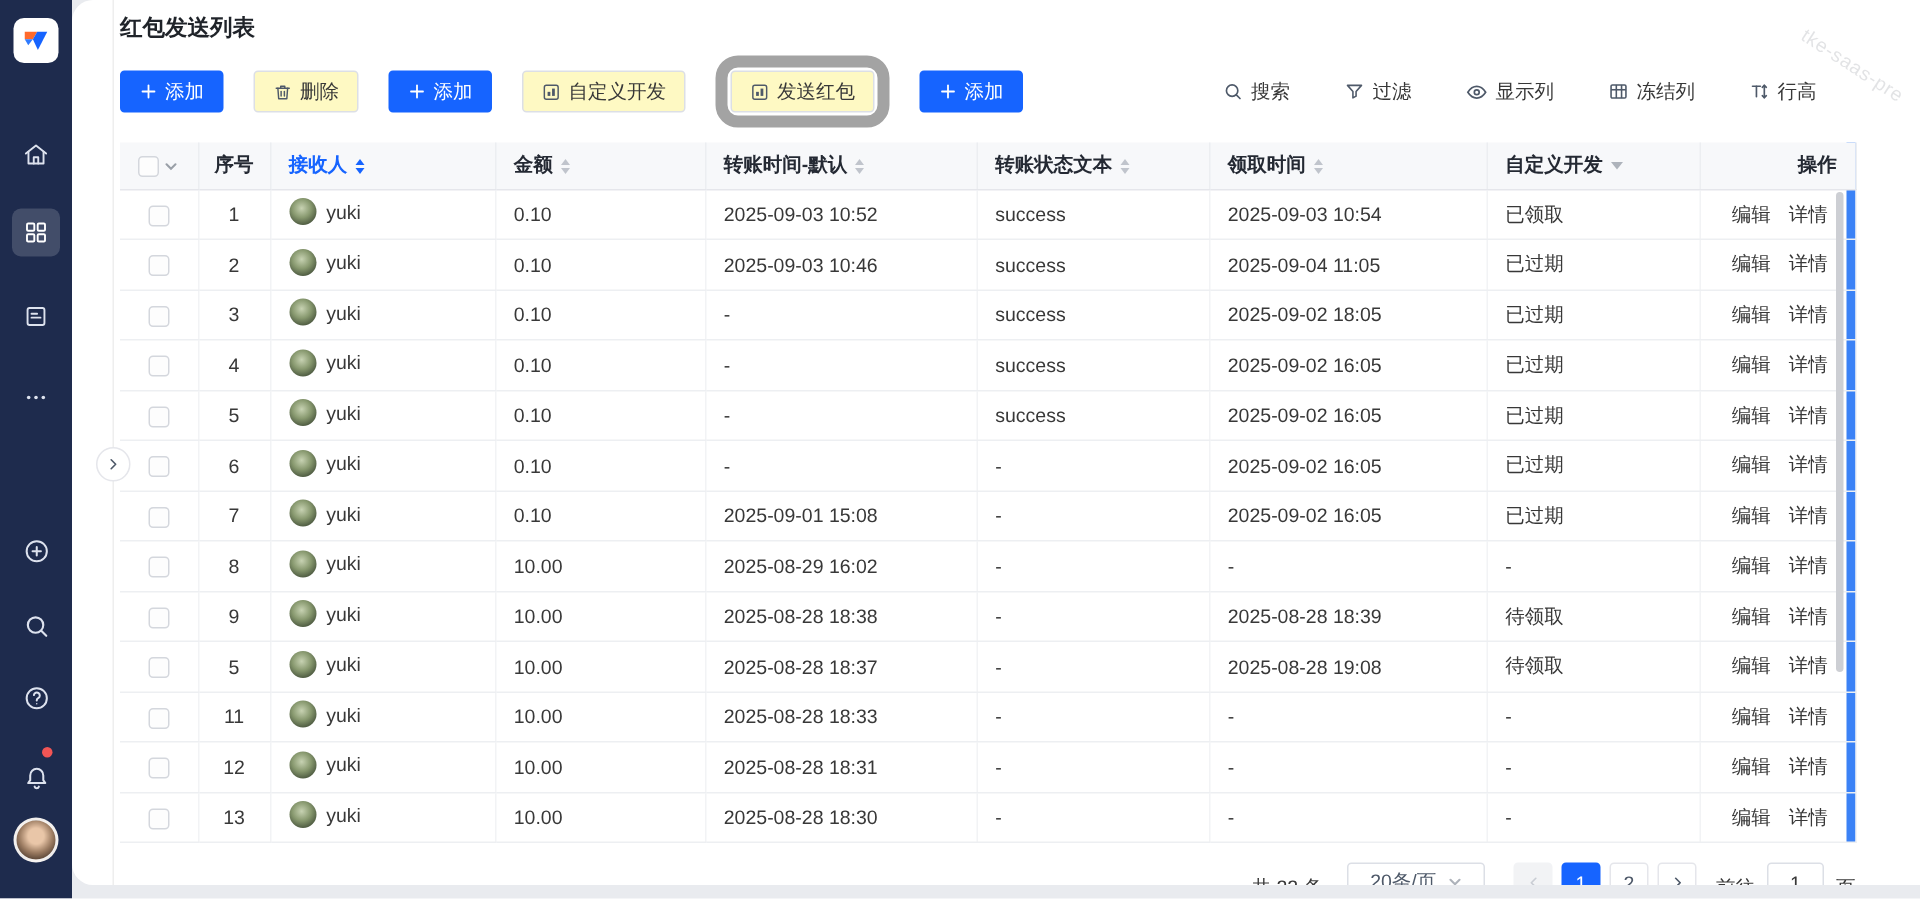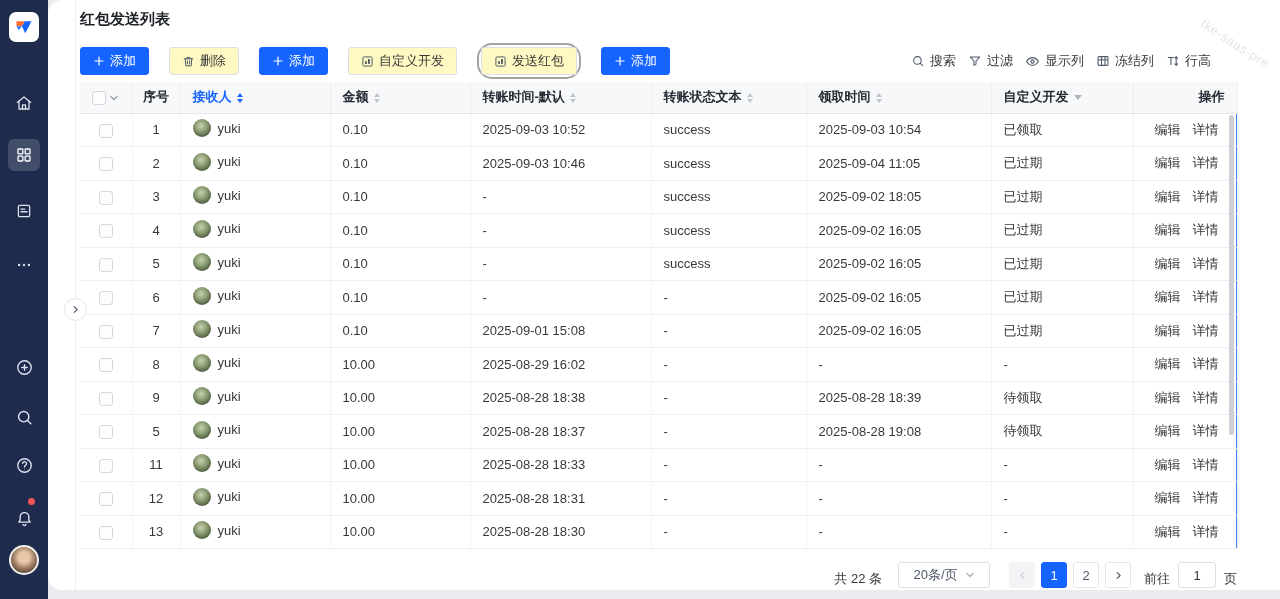--- a/index.html
+++ b/index.html
@@ -32,25 +32,25 @@
                color:rgba(31,41,51,0.13); font-size:13px; letter-spacing:0.5px; pointer-events:none; }
   .inner { position:absolute; left:32px; top:0; width:1157px; }
   .page-title { margin:10px 0 0 0; font-size:15px; line-height:18px; font-weight:700; color:#1f2329; }
   
   .toolbar { margin-top:16px; height:34px; display:flex; justify-content:space-between; align-items:center; }
   .toolbar-left { display:flex; align-items:center; gap:20px; }
   .btn { height:28px; padding:0 12px; border-radius:3px; border:1px solid #dcdfe6; background:#fef9c3;
          color:#383838; font-size:13px; font-family:inherit; display:inline-flex; align-items:center;
          gap:5px; cursor:pointer; white-space:nowrap; }
   .btn.primary { background:#1664ff; border-color:#1664ff; color:#fff; }
-  .highlight-box { border:2px solid #a3a3a3; border-radius:15px; padding:2px; display:inline-flex; }
-  .toolbar-right { display:flex; align-items:flex-end; gap:12px; font-size:13px; color:#383838; margin-right:26px; }
+  .highlight-box { border:8px solid #a3a3a3; border-radius:15px; padding:2px; display:inline-flex; }
+  .toolbar-right { display:flex; align-items:flex-end; gap:36px; font-size:13px; color:#383838; margin-right:26px; }
   .tool { display:inline-flex; align-items:center; gap:5px; cursor:pointer; }
   
-  .table-wrap { position:relative; margin-top:4px; width:1157px; border-right:1px solid #3b82f6; }
+  .table-wrap { position:relative; margin-top:17px; width:1157px; border-right:6px solid #3b82f6; }
   table { border-collapse:collapse; table-layout:fixed; width:1157px; font-size:13px; color:#383838; }
   thead th { background:#f7f8fa; font-weight:700; color:#242933; height:31px; padding:0 12px;
              text-align:left; border-bottom:1px solid #e5e6eb; border-right:1px solid #eceef1; }
   tbody td { height:33.5px; padding:0 12px; border-bottom:1px solid #edeff2; border-right:1px solid #f2f3f5;
              overflow:hidden; white-space:nowrap; }
   th.col-check, td.col-check { text-align:center; padding:0 4px; }
   th.col-index, td.col-index { text-align:center; padding:0 4px; }
   th.col-actions, td.col-actions { text-align:right; }
   th.sorted-col { color:#1664ff; }
   .checkbox { display:inline-block; width:14px; height:14px; border:1px solid #d4d7dd; border-radius:3px;

